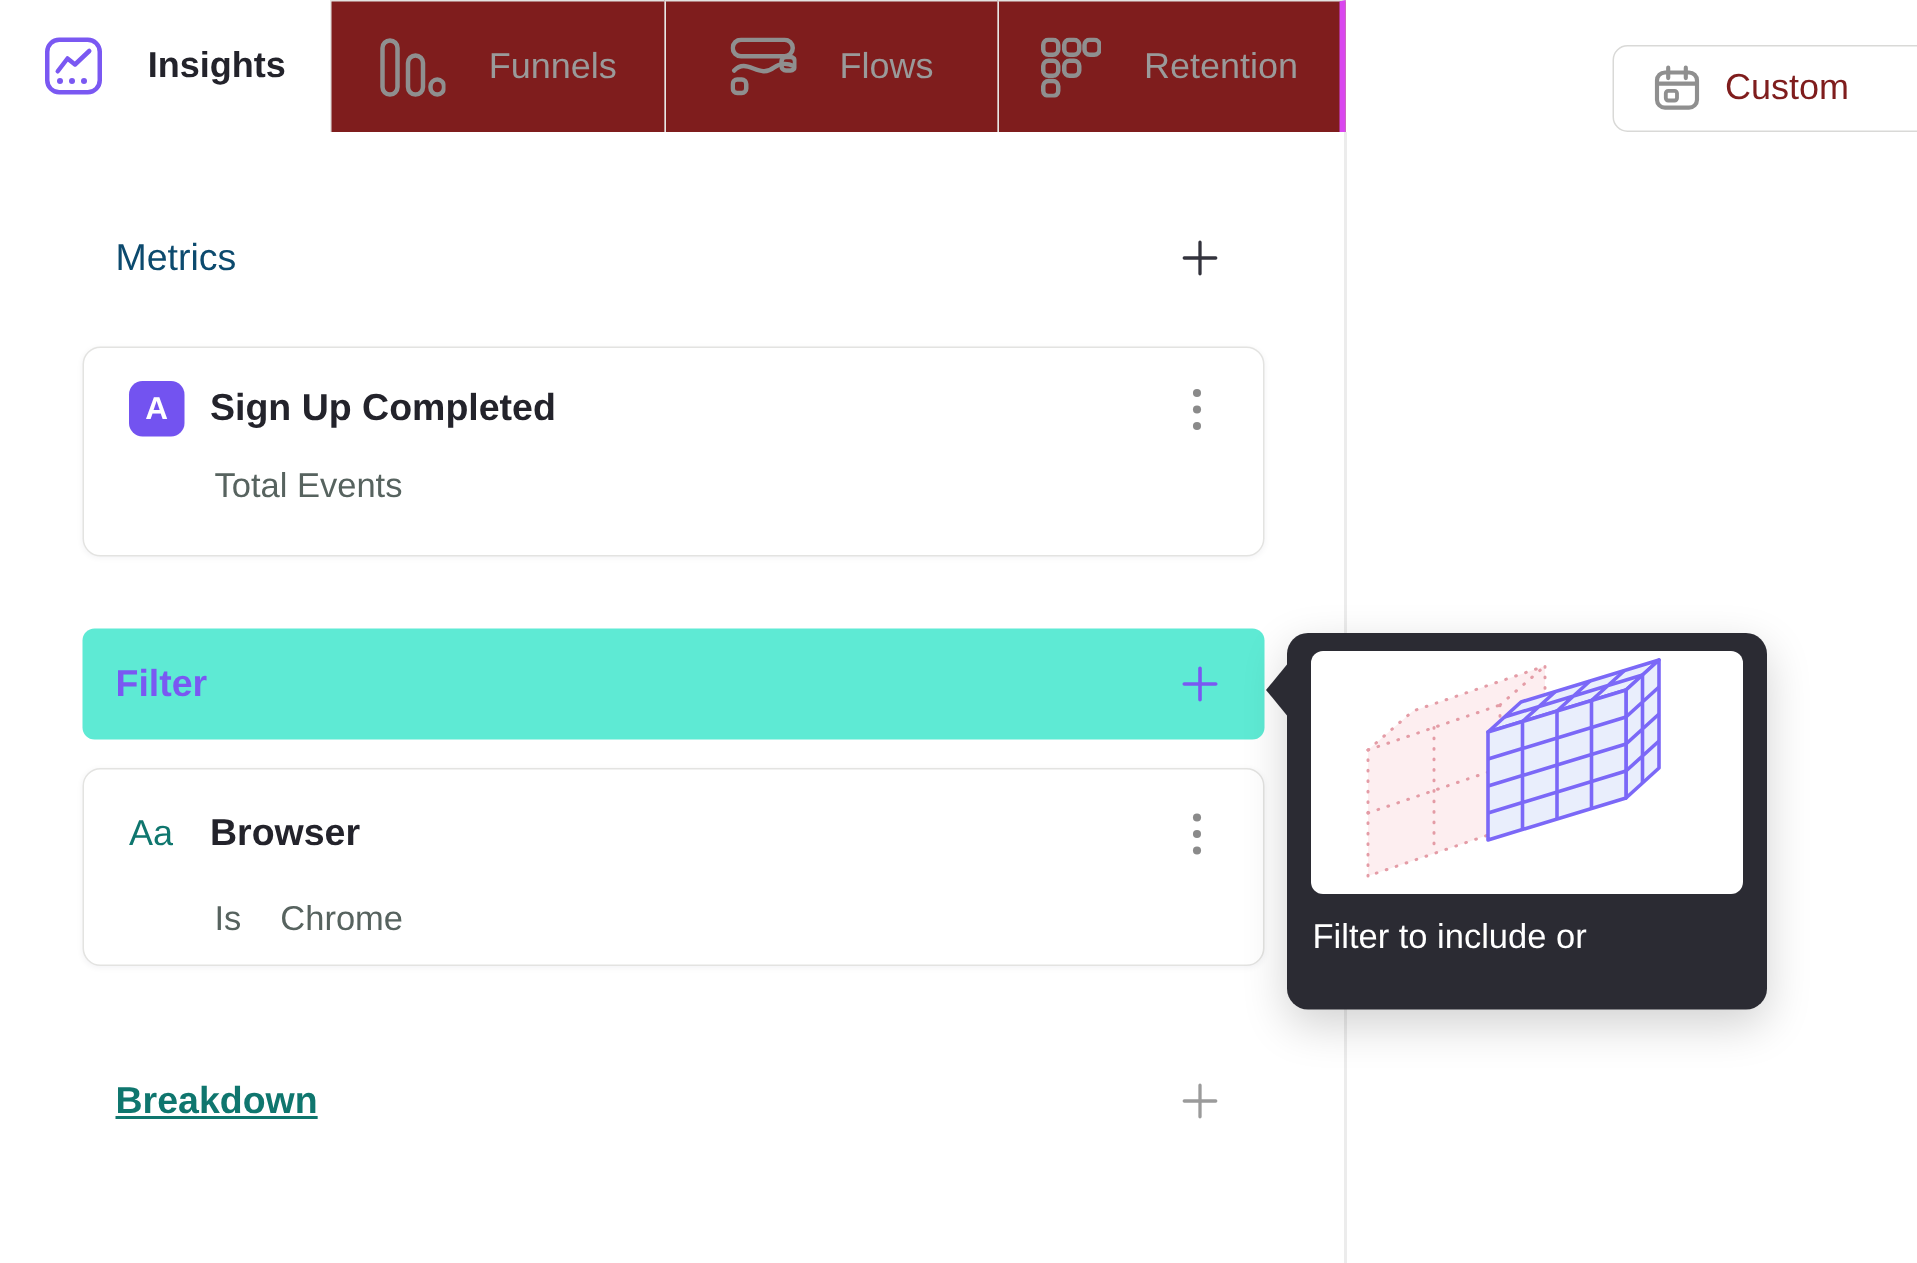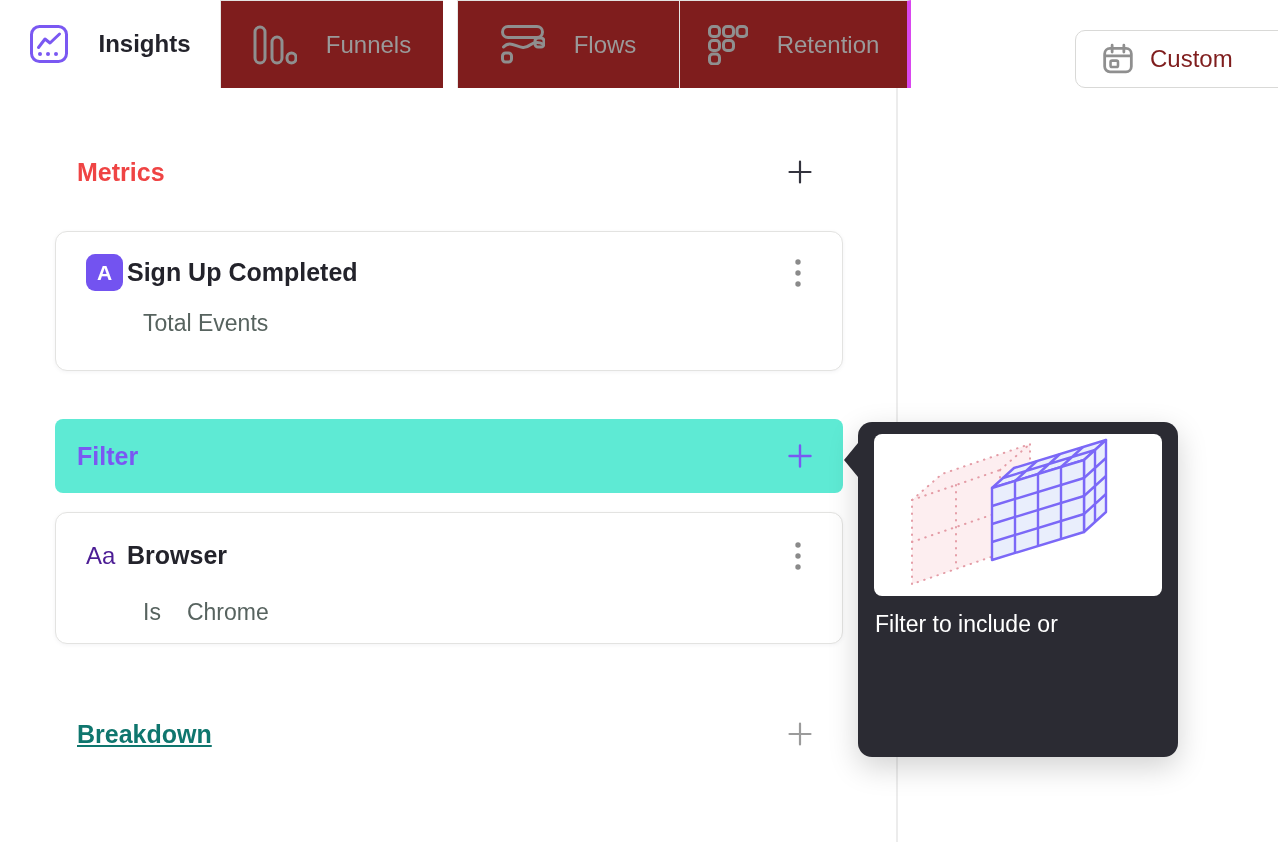--- a/index.html
+++ b/index.html
@@ -10,21 +10,21 @@
   }
 
   
   .tabbar { position:absolute; left:0; top:0; height:88px; display:flex; }
   .tab {
     display:flex; align-items:center; justify-content:center; gap:29px;
     height:88px; cursor:pointer;
   }
   .tab-insights  { width:220px; background:#ffffff; }
   .tab-funnels   { width:223px; }
-  .tab-flows     { width:222px;margin-left:14px; }
+  .tab-flows     { width:222px; }
   .tab-retention { width:232px; }
   .tab.inactive {
     background:#7f1d1d;
     border-left:1px solid #e7e7e5;
     border-top:1px solid #e3e3e1;
   }
   .tab-retention.inactive { border-right:4px solid #d946ef; }
   .tab-label { font-size:24px; }
   .tab.active .tab-label { color:#23232b; font-weight:700; }
   .tab.inactive .tab-label { color:#9a9a9a; font-weight:500; }
@@ -43,21 +43,21 @@
   
   .vdivider { position:absolute; left:896px; top:88px; width:2px; height:754px; background:#ececec; }
 
   
   .section-header {
     position:absolute; left:55px; width:788px;
     display:flex; align-items:center; justify-content:space-between;
     padding:0 30px 0 22px;
   }
   .metrics-header { top:150px; height:44px; }
-  .metrics-header .sh-title { color:#ef4444; font-size:25px; font-weight:700; }
+  .metrics-header .sh-title { color:#0c4a6e; font-size:25px; font-weight:400; }
   .metrics-header .plus { color:#33333d; }
   .breakdown-header { top:702px; height:64px; }
   .breakdown-header .sh-title { color:#0f766e; font-size:25px; font-weight:700;text-decoration:underline; }
   .breakdown-header .plus { color:#9b9b9b; }
 
   .filter-row {
     position:absolute; left:55px; top:419px; width:788px; height:74px;
     background:#5eead4; border-radius:8px;
     display:flex; align-items:center; justify-content:space-between;
     padding:0 30px 0 22px;
@@ -74,30 +74,30 @@
   }
   .metric-card { top:231px; height:140px; }
   .property-card { top:512px; height:132px; }
   .card-row { position:absolute; left:30px; right:34px; top:22px; height:37px; display:flex; align-items:center; }
   .property-card .card-row { top:24px; }
   .badge-a {
     width:37px; height:37px; border-radius:9px; background:#7353f0;
     color:#fff; font-size:21px; font-weight:700;
     display:flex; align-items:center; justify-content:center; flex:none;
   }
-  .badge-aa { width:37px; color:#4c1d95; font-size:24px; font-weight:500; flex:none; }
-  .card-title { margin-left:4px; font-size:25px; font-weight:600; color:#23232b; flex:1; }
+  .badge-aa { width:37px; color:#0f766e; font-size:24px; font-weight:500; flex:none; }
+  .card-title { margin-left:17px; font-size:25px; font-weight:600; color:#23232b; flex:1; }
   .kebab { background:none; border:none; cursor:pointer; width:20px; height:32px; display:flex; align-items:center; justify-content:center; }
   .card-sub { position:absolute; left:87px; color:#57635f; font-size:23px; display:flex; gap:26px; }
   .metric-card .card-sub { top:78px;text-align:center; }
   .property-card .card-sub { top:86px; }
 
   
   .tooltip {
-    position:absolute; left:858px; top:422px; width:320px; height:335px;
+    position:absolute; left:858px; top:422px; width:320px; height:251px;
     background:#2b2b33; border-radius:14px;
     box-shadow:0 10px 30px rgba(0,0,0,.18);
   }
   .tooltip-caret {
     position:absolute; left:-14px; top:21px; width:0; height:0;
     border-top:17px solid transparent; border-bottom:17px solid transparent;
     border-right:14px solid #2b2b33;
   }
   .tooltip-media {
     position:absolute; left:16px; top:12px; width:288px; height:162px;

